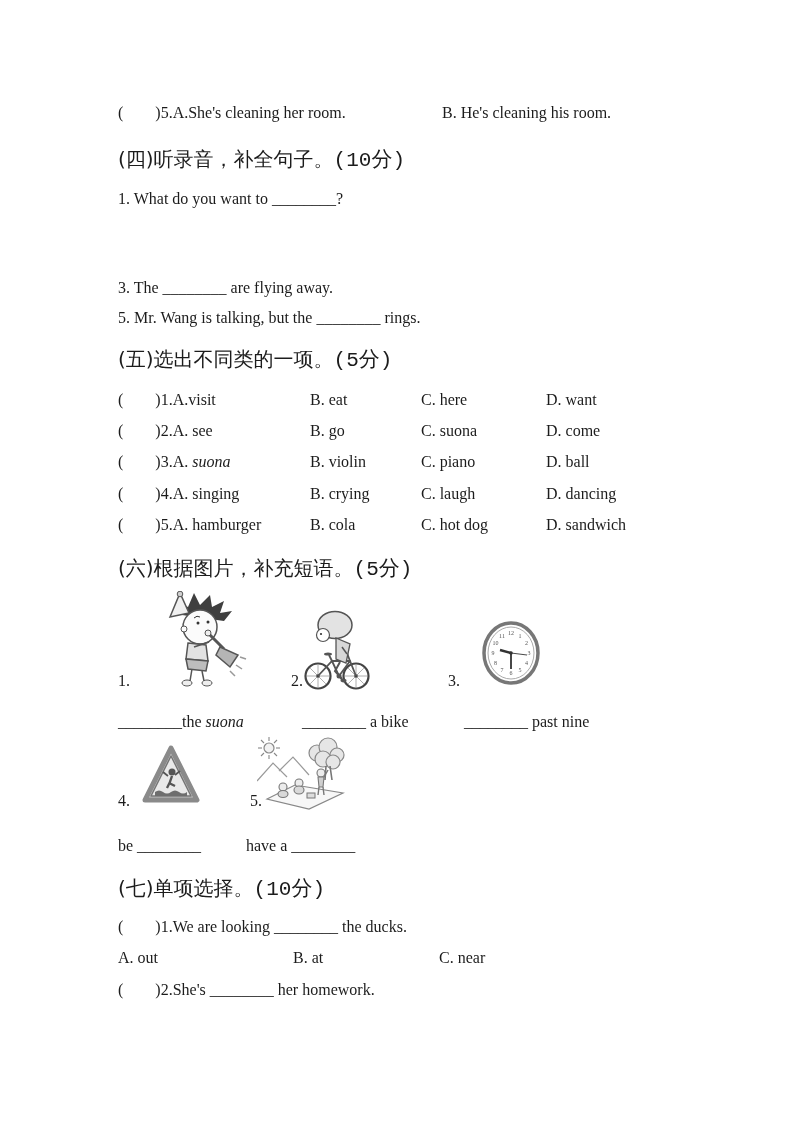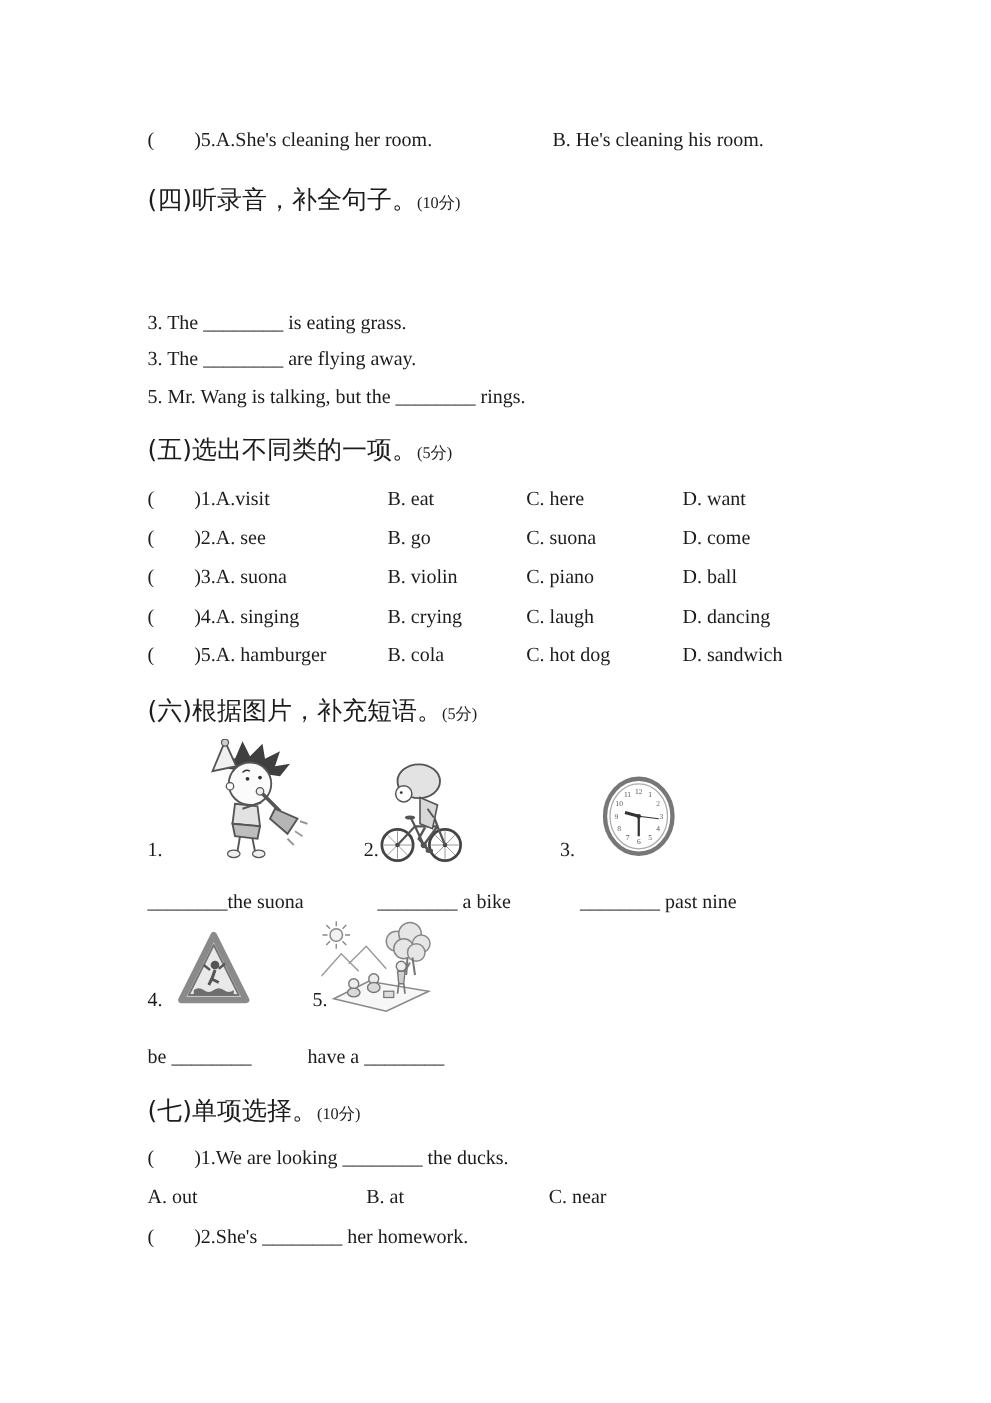--- a/index.html
+++ b/index.html
@@ -17,38 +17,38 @@
     white-space:pre;
     font-size:16px;
     line-height:1.25;
     color:#1c1c1c;
   }
   .cn{
     font-family:"DejaVu Sans","Liberation Sans",sans-serif;
     font-size:20px;
   }
   .score{
-    font-family:Liberation Serif, serif;
-    font-size:13px;
-  }
-  .it{}
+    font-family:Liberation Mono, monospace;
+    font-size:21px;
+  }
+  .it{font-style:italic;}
   svg{position:absolute;display:block;}
   svg text{font-family:"Liberation Serif","DejaVu Serif",serif;}
 </style>
 </head>
 <body>
 
 <div class="page">
 
   <span class="t" style="left:118px;top:103px">(        )5.A.She's cleaning her room.</span>
   <span class="t" style="left:442px;top:103px">B. He's cleaning his room.</span>
 
   <span class="t" style="left:118px;top:147px"><span class="cn">(四)听录音，补全句子。</span><span class="score">(10分)</span></span>
 
-  <span class="t" style="left:118px;top:249px">3. The ________ is eating grass.</span>
+  <span class="t" style="left:118px;top:189px">1. What do you want to ________?</span>
   <span class="t" style="left:118px;top:278px">3. The ________ are flying away.</span>
   <span class="t" style="left:118px;top:308px">5. Mr. Wang is talking, but the ________ rings.</span>
 
   <span class="t" style="left:118px;top:347px"><span class="cn">(五)选出不同类的一项。</span><span class="score">(5分)</span></span>
 
   <span class="t" style="left:118px;top:390px">(        )1.A.visit</span>
   <span class="t" style="left:310px;top:390px">B. eat</span>
   <span class="t" style="left:421px;top:390px">C. here</span>
   <span class="t" style="left:546px;top:390px">D. want</span>
 

